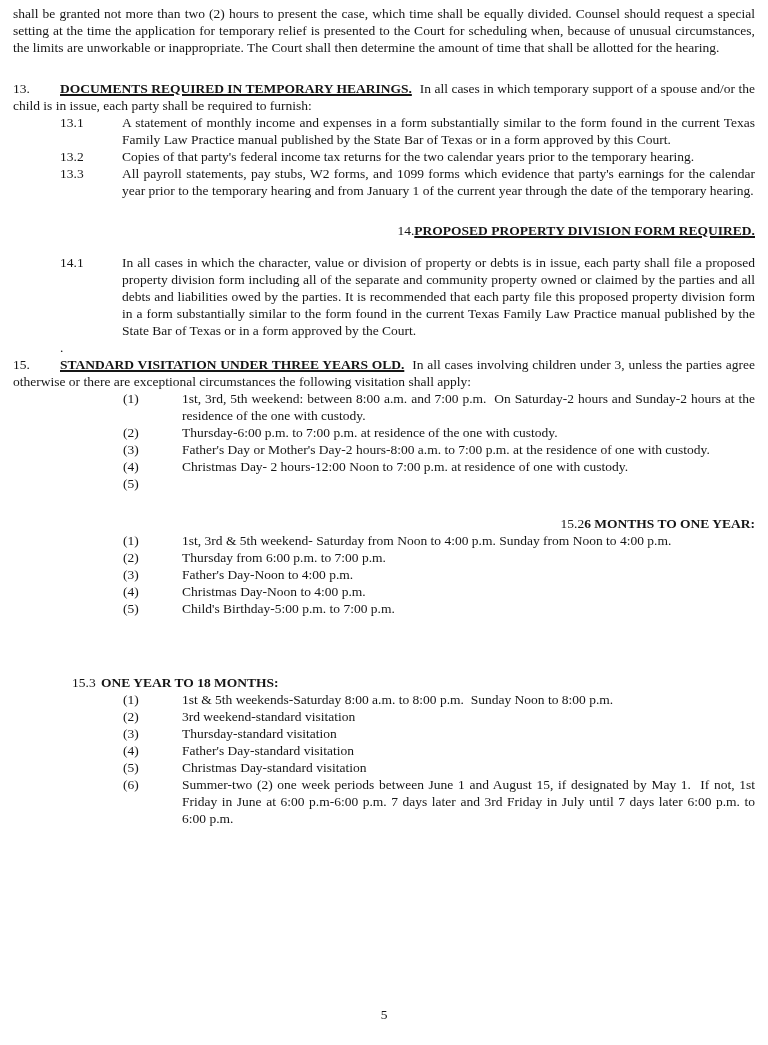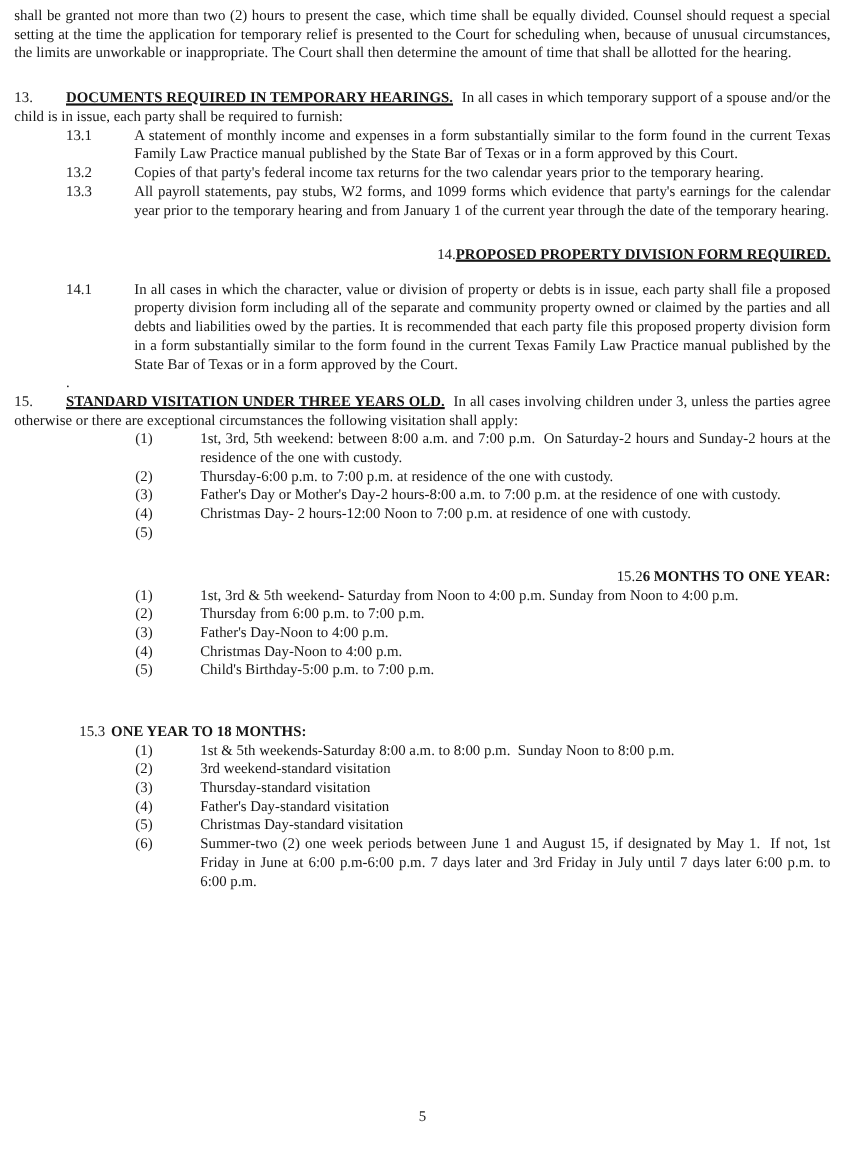--- a/index.html
+++ b/index.html
@@ -13,21 +13,21 @@
   p{margin:0;}
   .j{text-align:justify;}
   
   .sec-num{display:inline-block;width:47px;}
   .sec-title{font-weight:bold;text-decoration:underline;text-decoration-thickness:1.5px;}
   .sec-intro{padding-left:8px;}
   .mt24{margin-top:24px;}
   .mt23{margin-top:23px;text-align:right;}
   .mt15{margin-top:15px;}
   .mt4{margin-top:4px;}
-  .mt39{margin-top:39px;}
+  .mt39{margin-top:57px;}
   
   .item{display:flex;}
   .item .n{flex:0 0 62px;margin-left:47px;}
   .item .t{flex:1;text-align:justify;}
   
   .sub-head .sn{display:inline-block;}
   .sub-head .st{font-weight:bold;}
   .sub1{margin-left:44px;}
   .sub1 .sn{width:46px;}
   .sub2{margin-left:59px;font-family:Liberation Serif, serif;}

